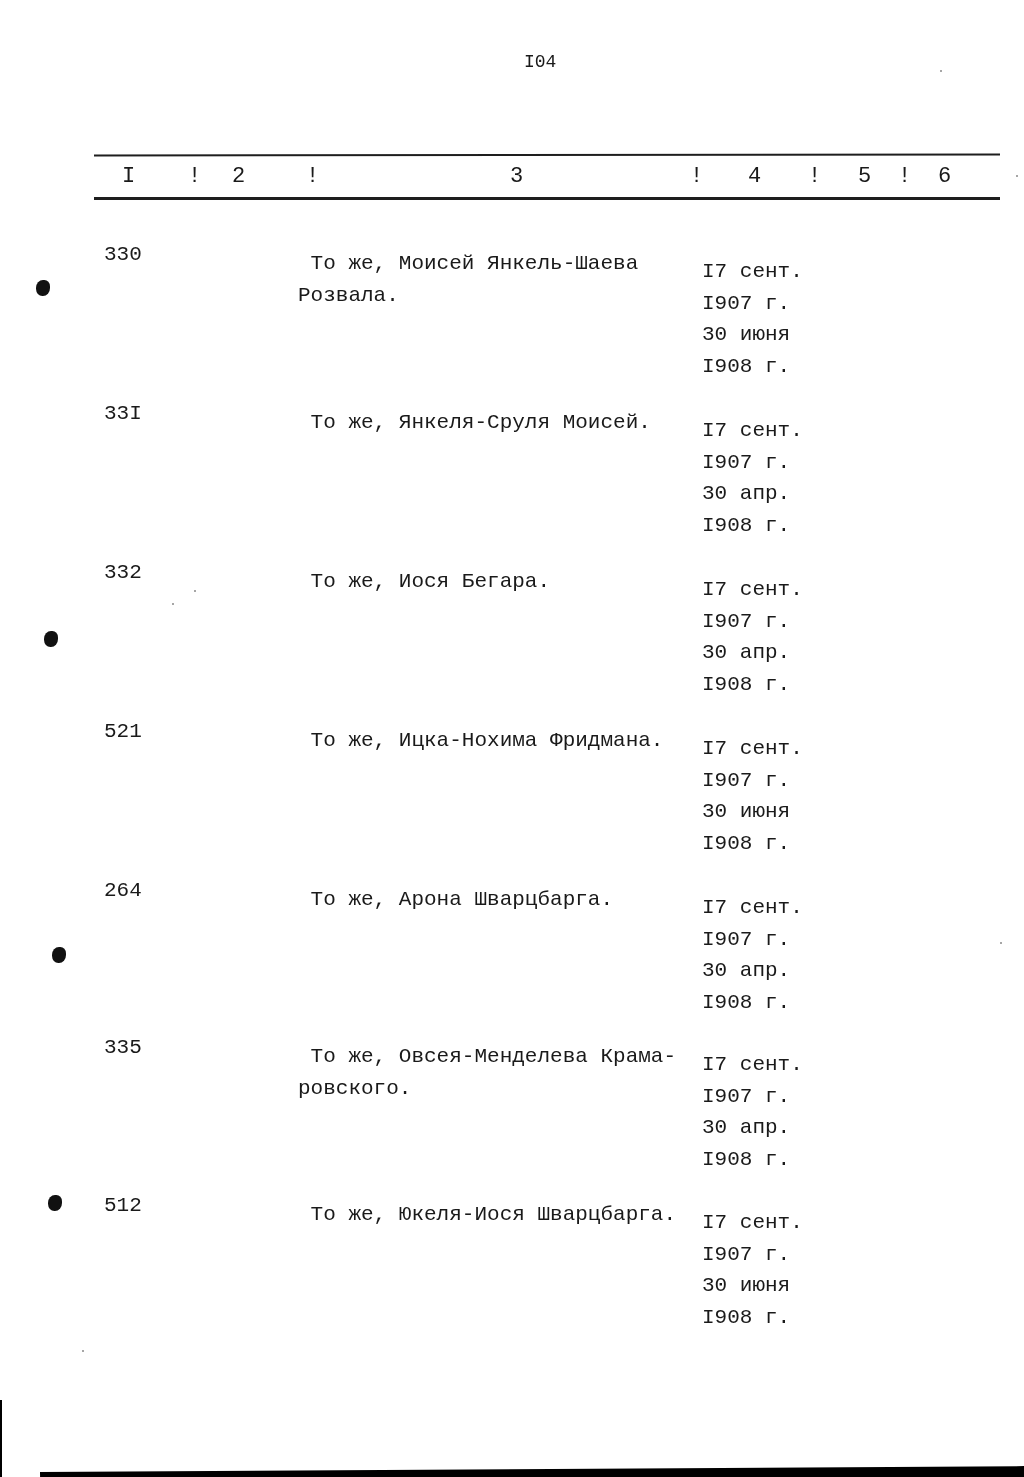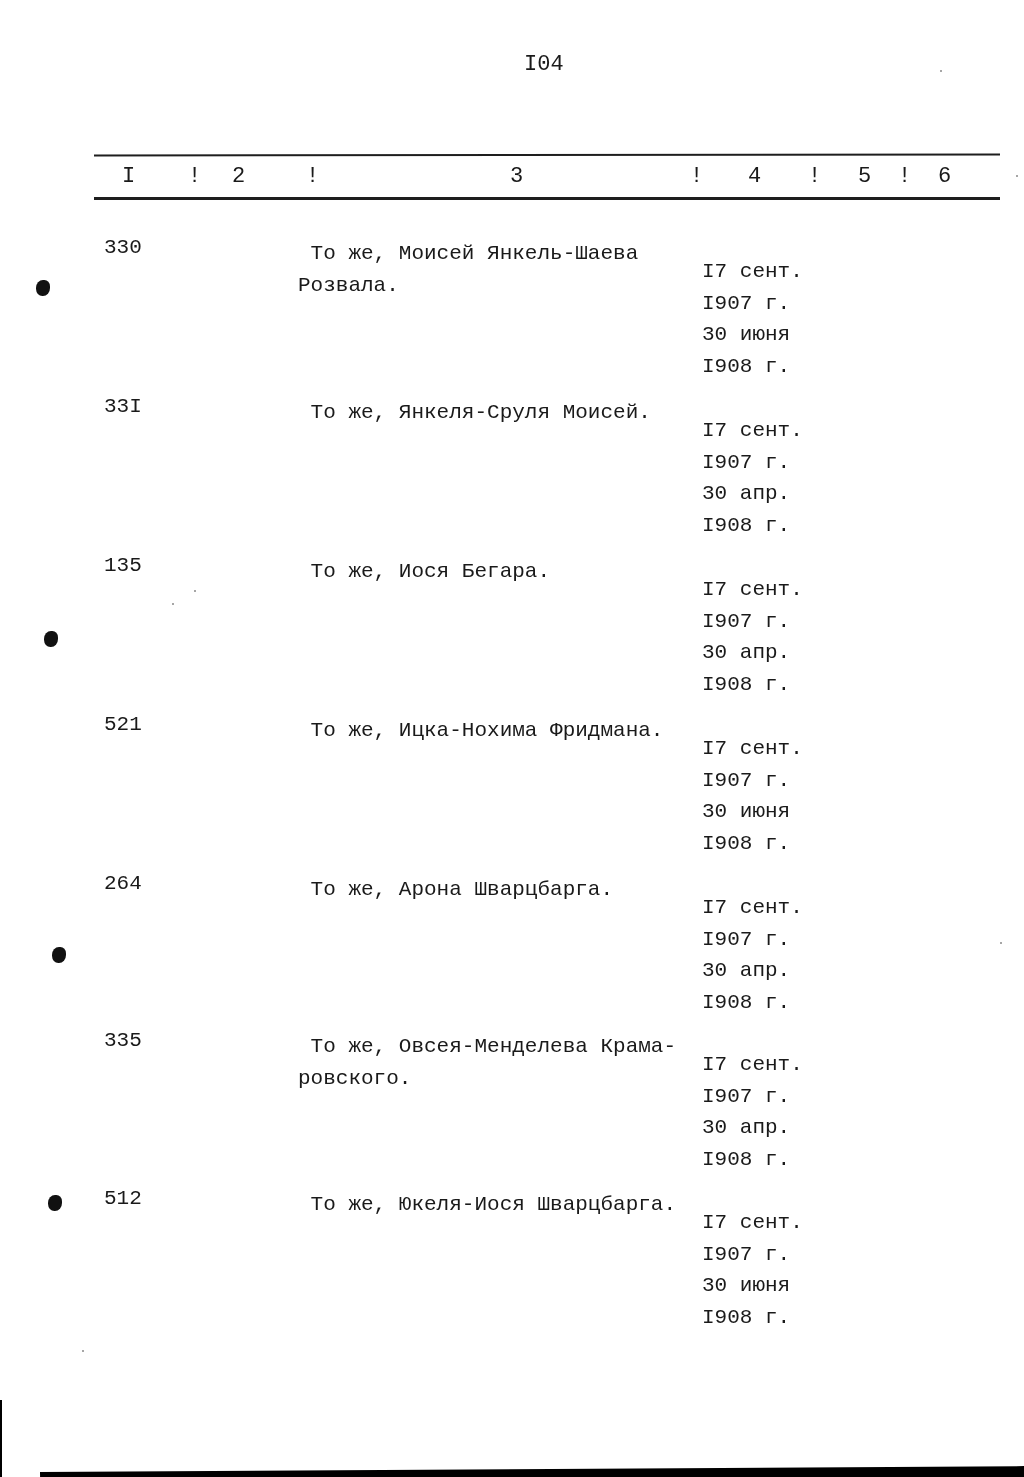--- a/index.html
+++ b/index.html
@@ -12,21 +12,21 @@
       height: 1477px;
       position: relative;
       overflow: hidden;
       font-family: "Liberation Mono", "DejaVu Sans Mono", monospace;
       color: #1a1a1a;
     }
     .page-number {
       position: absolute;
       left: 524px;
       top: 52px;
-      font-size: 22px;
+      font-size: 18px;
       letter-spacing: 0px;
     }
     .rule {
       position: absolute;
       height: 2px;
       background: #1e1e1e;
     }
     .rule.top { left: 94px; top: 154px; width: 906px; transform: rotate(-0.06deg); }
     .rule.bottom { left: 94px; top: 197px; width: 906px; height: 3px; }
     .header-row {
@@ -44,26 +44,26 @@
     .entry {
       position: absolute;
       left: 0;
       width: 1024px;
       font-size: 21px;
       line-height: 31.5px;
     }
     .entry .num {
       position: absolute;
       left: 104px;
-      top: 0;
+      top: 7px;
     }
     .entry .desc {
       position: absolute;
       left: 298px;
-      top: 6px;
+      top: 16px;
       width: 400px;
       white-space: pre;
     }
     .entry .dates {
       position: absolute;
       left: 702px;
       top: 12px;
       width: 120px;
       margin-top: 12px;
     }
@@ -145,21 +145,21 @@
     <div class="desc"> То же, Янкеля-Сруля Моисей.</div>
     <div class="dates">
       <div>I7 сент.</div>
       <div>I907 г.</div>
       <div>30 апр.</div>
       <div>I908 г.</div>
     </div>
   </div>
 
   <div class="entry" style="top:550px">
-    <span class="num">135</span>
+    <span class="num">332</span>
     <div class="desc"> То же, Иося Бегара.</div>
     <div class="dates">
       <div>I7 сент.</div>
       <div>I907 г.</div>
       <div>30 апр.</div>
       <div>I908 г.</div>
     </div>
   </div>
 
   <div class="entry" style="top:709px">

